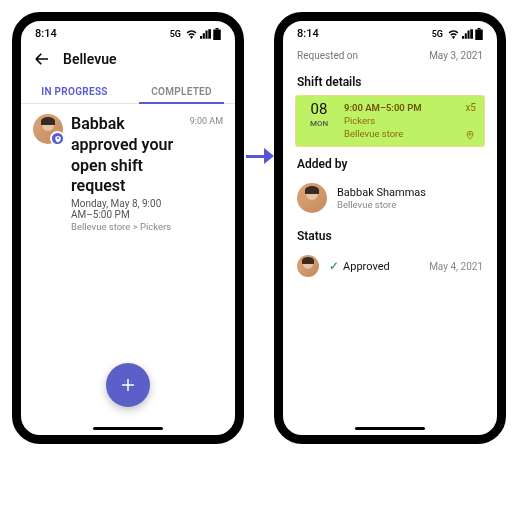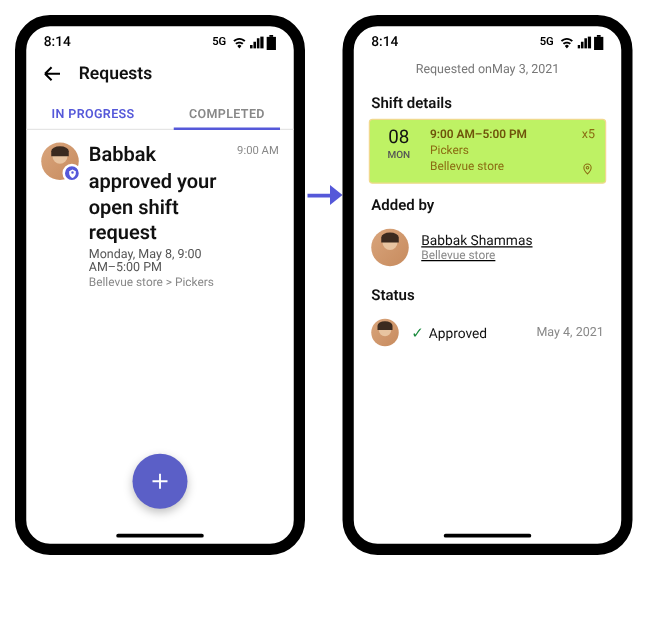--- a/index.html
+++ b/index.html
@@ -116,21 +116,21 @@
   .arrow-line { flex: 1; height: 3px; background: #5558d9; }
   .arrow-head {
     width: 0; height: 0;
     border-left: 10px solid #5558d9;
     border-top: 8px solid transparent;
     border-bottom: 8px solid transparent;
   }
   
   .section-label {
     font-size: 10px; color: #777; padding: 8px 14px 4px 14px;
-    display: flex; justify-content: center; align-items: center;
+    display: flex; justify-content: space-between; align-items: center;
   }
   .section-title {
     font-size: 12px; font-weight: 600; color: #111;
     padding: 10px 14px 6px 14px;
   }
   .shift-card {
     margin: 0 12px;
     background: #bef264;
     border: 1px solid #f0d98e;
     border-radius: 3px;
@@ -140,21 +140,20 @@
   }
   .shift-date { text-align: center; color: #111; width: 30px; }
   .shift-day { font-size: 15px; font-weight: 400; line-height: 1; }
   .shift-dow { font-size: 8px; font-weight: 500; color: #555; margin-top: 2px; }
   .shift-info { flex: 1; font-size: 9.5px; color: #8a6c12; line-height: 1.35; }
   .shift-info .time { font-weight: 600; color: #6e530a; }
   .shift-side { font-size: 10px; color: #8a6c12; text-align: right; display: flex; flex-direction: column; justify-content: space-between; }
   .added-row {
     display: flex; align-items: center; gap: 10px;
     padding: 6px 14px;
-    text-decoration: underline;
   }
   .added-name { font-size: 11px; color: #111; }
   .added-store { font-size: 9.5px; color: #888; }
   .status-row {
     display: flex; align-items: center; gap: 10px;
     padding: 6px 14px;
     justify-content: space-between;
   }
   .status-left { display: flex; align-items: center; gap: 10px; }
   .small-avatar { width: 22px; height: 22px; border-radius: 50%; background: linear-gradient(135deg, #d9a57c, #c78b5e); position: relative; overflow: hidden; }
@@ -182,21 +181,21 @@
           <rect x="0" y="2" width="10" height="14" fill="#000"></rect>
           <rect x="3" y="0" width="4" height="2" fill="#000"></rect>
         </svg>
     </div>
   </div>
 
   <div class="header">
     <svg width="18" height="18" viewBox="0 0 24 24">
         <path fill="none" stroke="#000" stroke-width="2.2" d="M20 12H4m0 0l7-7m-7 7l7 7"></path>
       </svg>
-    <span class="header-title">Requests</span>
+    <span class="header-title">Bellevue</span>
   </div>
 
   <div class="tabs">
     <div class="tab active">IN PROGRESS</div>
     <div class="tab completed">COMPLETED</div>
   </div>
 
   <div class="list-item">
     <div class="avatar-wrap">
       <div class="avatar avatar-face"></div>

